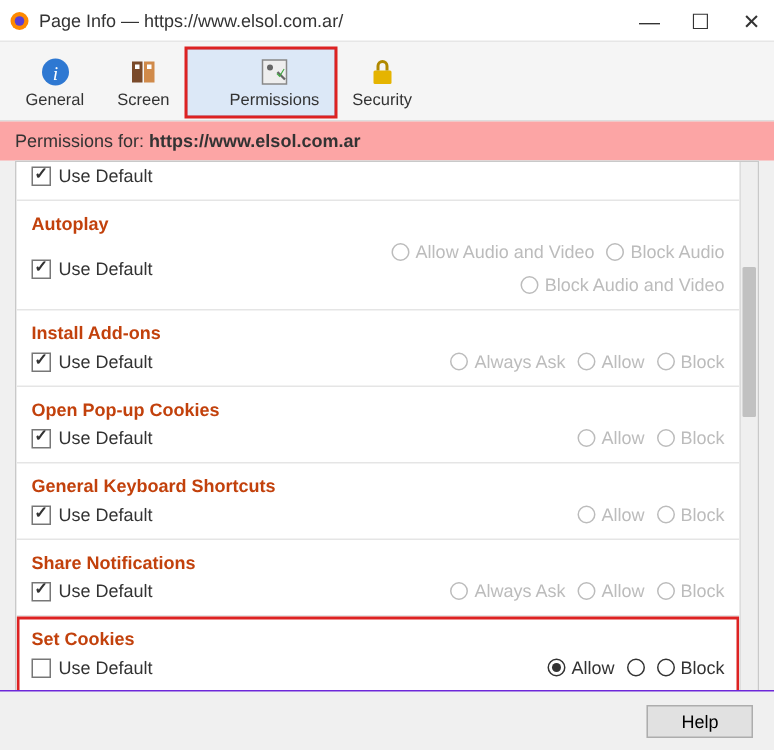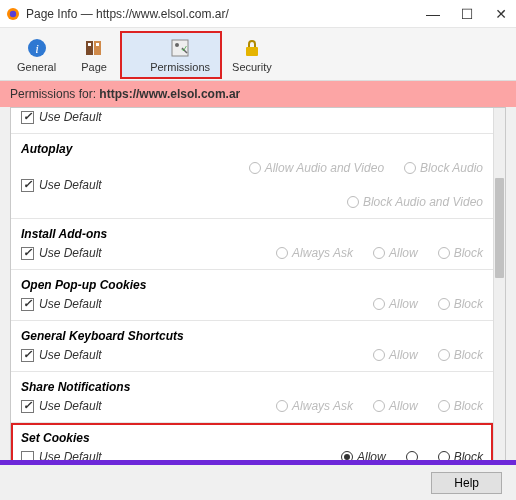--- a/index.html
+++ b/index.html
@@ -69,78 +69,77 @@
     border:1px solid #c9c9c9;
     background:#fff;
     height:370px;
     overflow:hidden;
   }
   .perms {
     position:absolute;
     inset:0 12px 0 0;
     overflow:hidden;
     background:#fff;
-    font-style:italic;
   }
   .fakescroll {
     position:absolute;
     right:0;top:0;bottom:0;width:12px;
     background:#efefef;
     border-left:1px solid #ddd;
   }
   .fakescroll::before,.fakescroll::after{
     content:"";position:absolute;left:2px;right:2px;height:10px;background:#efefef;
   }
   .fakescroll .thumb{
     position:absolute;left:1px;right:1px;top:70px;height:100px;background:#c1c1c1;border-radius:1px;cursor:pointer;
   }
   .group {
     border-bottom:1px solid #e5e5e5;
     padding:8px 10px 9px;
   }
   .group.halftop { padding-top:2px; border-top:none;}
-  .group .gtitle { font-weight:600; color:#000000; font-size:12px; margin-bottom:5px;}
+  .group .gtitle { font-weight:600; color:#c2410c; font-size:12px; margin-bottom:5px;}
   .row {
     display:flex;
     align-items:center;
     gap:6px;
   }
   .row .cb { display:flex;align-items:center;gap:5px;min-width:100px;}
   .cbbox {
     width:13px;height:13px;border:1px solid #777;background:#fff;
     display:flex;align-items:center;justify-content:center;cursor:pointer;
   }
   .cbbox.checked::after{
     content:"✓";font-size:11px;line-height:11px;color:#333;font-weight:bold;margin-top:-1px;
   }
   .opts {
     flex:1;
     display:flex;
     justify-content:flex-end;
-    gap:20px;
+    gap:8px;
     flex-wrap:wrap;
   }
   .opt {display:flex;align-items:center;gap:4px;color:#bcbcbc;cursor:pointer;}
   .opt.enabled{color:#333;}
   .radio {
     width:12px;height:12px;border-radius:50%;border:1.2px solid #bcbcbc;background:#fff;
     display:flex;align-items:center;justify-content:center;
   }
   .opt.enabled .radio{border-color:#333;}
   .radio.sel::after{content:"";width:6px;height:6px;border-radius:50%;background:#333;}
   .group.redbox {
     outline:2px solid #d22;
     outline-offset:-2px;
   }
   .footer {
     position:absolute;
     bottom:0;left:0;right:0;
     height:40px;
     background:#f0f0f0;
-    border-top:5px solid #6d28d9;
+    border-top:1px solid #6d28d9;
     display:flex;justify-content:flex-end;align-items:center;
     padding:0 14px;
   }
   .helpbtn {
     border:1px solid #adadad;
     background:#e1e1e1;
     padding:3px 22px;
     font-size:12px;
     cursor:pointer;
   }
@@ -175,21 +174,21 @@
   </div>
   <div class="toolbtn">
     <span class="ticon">
       <svg width="22" height="22">
           <rect x="3" y="4" width="7" height="14" fill="#7a4a2a"></rect>
           <rect x="11" y="4" width="7" height="14" fill="#d08a4a"></rect>
           <rect x="5" y="6" width="3" height="3" fill="#fff"></rect>
           <rect x="13" y="6" width="3" height="3" fill="#fff"></rect>
         </svg>
     </span>
-    <span>Page</span>
+    <span>Screen</span>
   </div>
   <div class="toolbtn sel highlight">
     <span class="ticon">
       <svg width="22" height="22">
           <rect x="3" y="3" width="16" height="16" fill="#eee" stroke="#888"></rect>
           <circle cx="8" cy="8" r="2" fill="#666"></circle>
           <path d="M13 11 l5 5" stroke="#666" stroke-width="1.5"></path>
           <path d="M11 14 l3 3 l5 -8" stroke="#4a4" stroke-width="1.3" fill="none" transform="scale(0.6) translate(10,6)"></path>
         </svg>
     </span>

